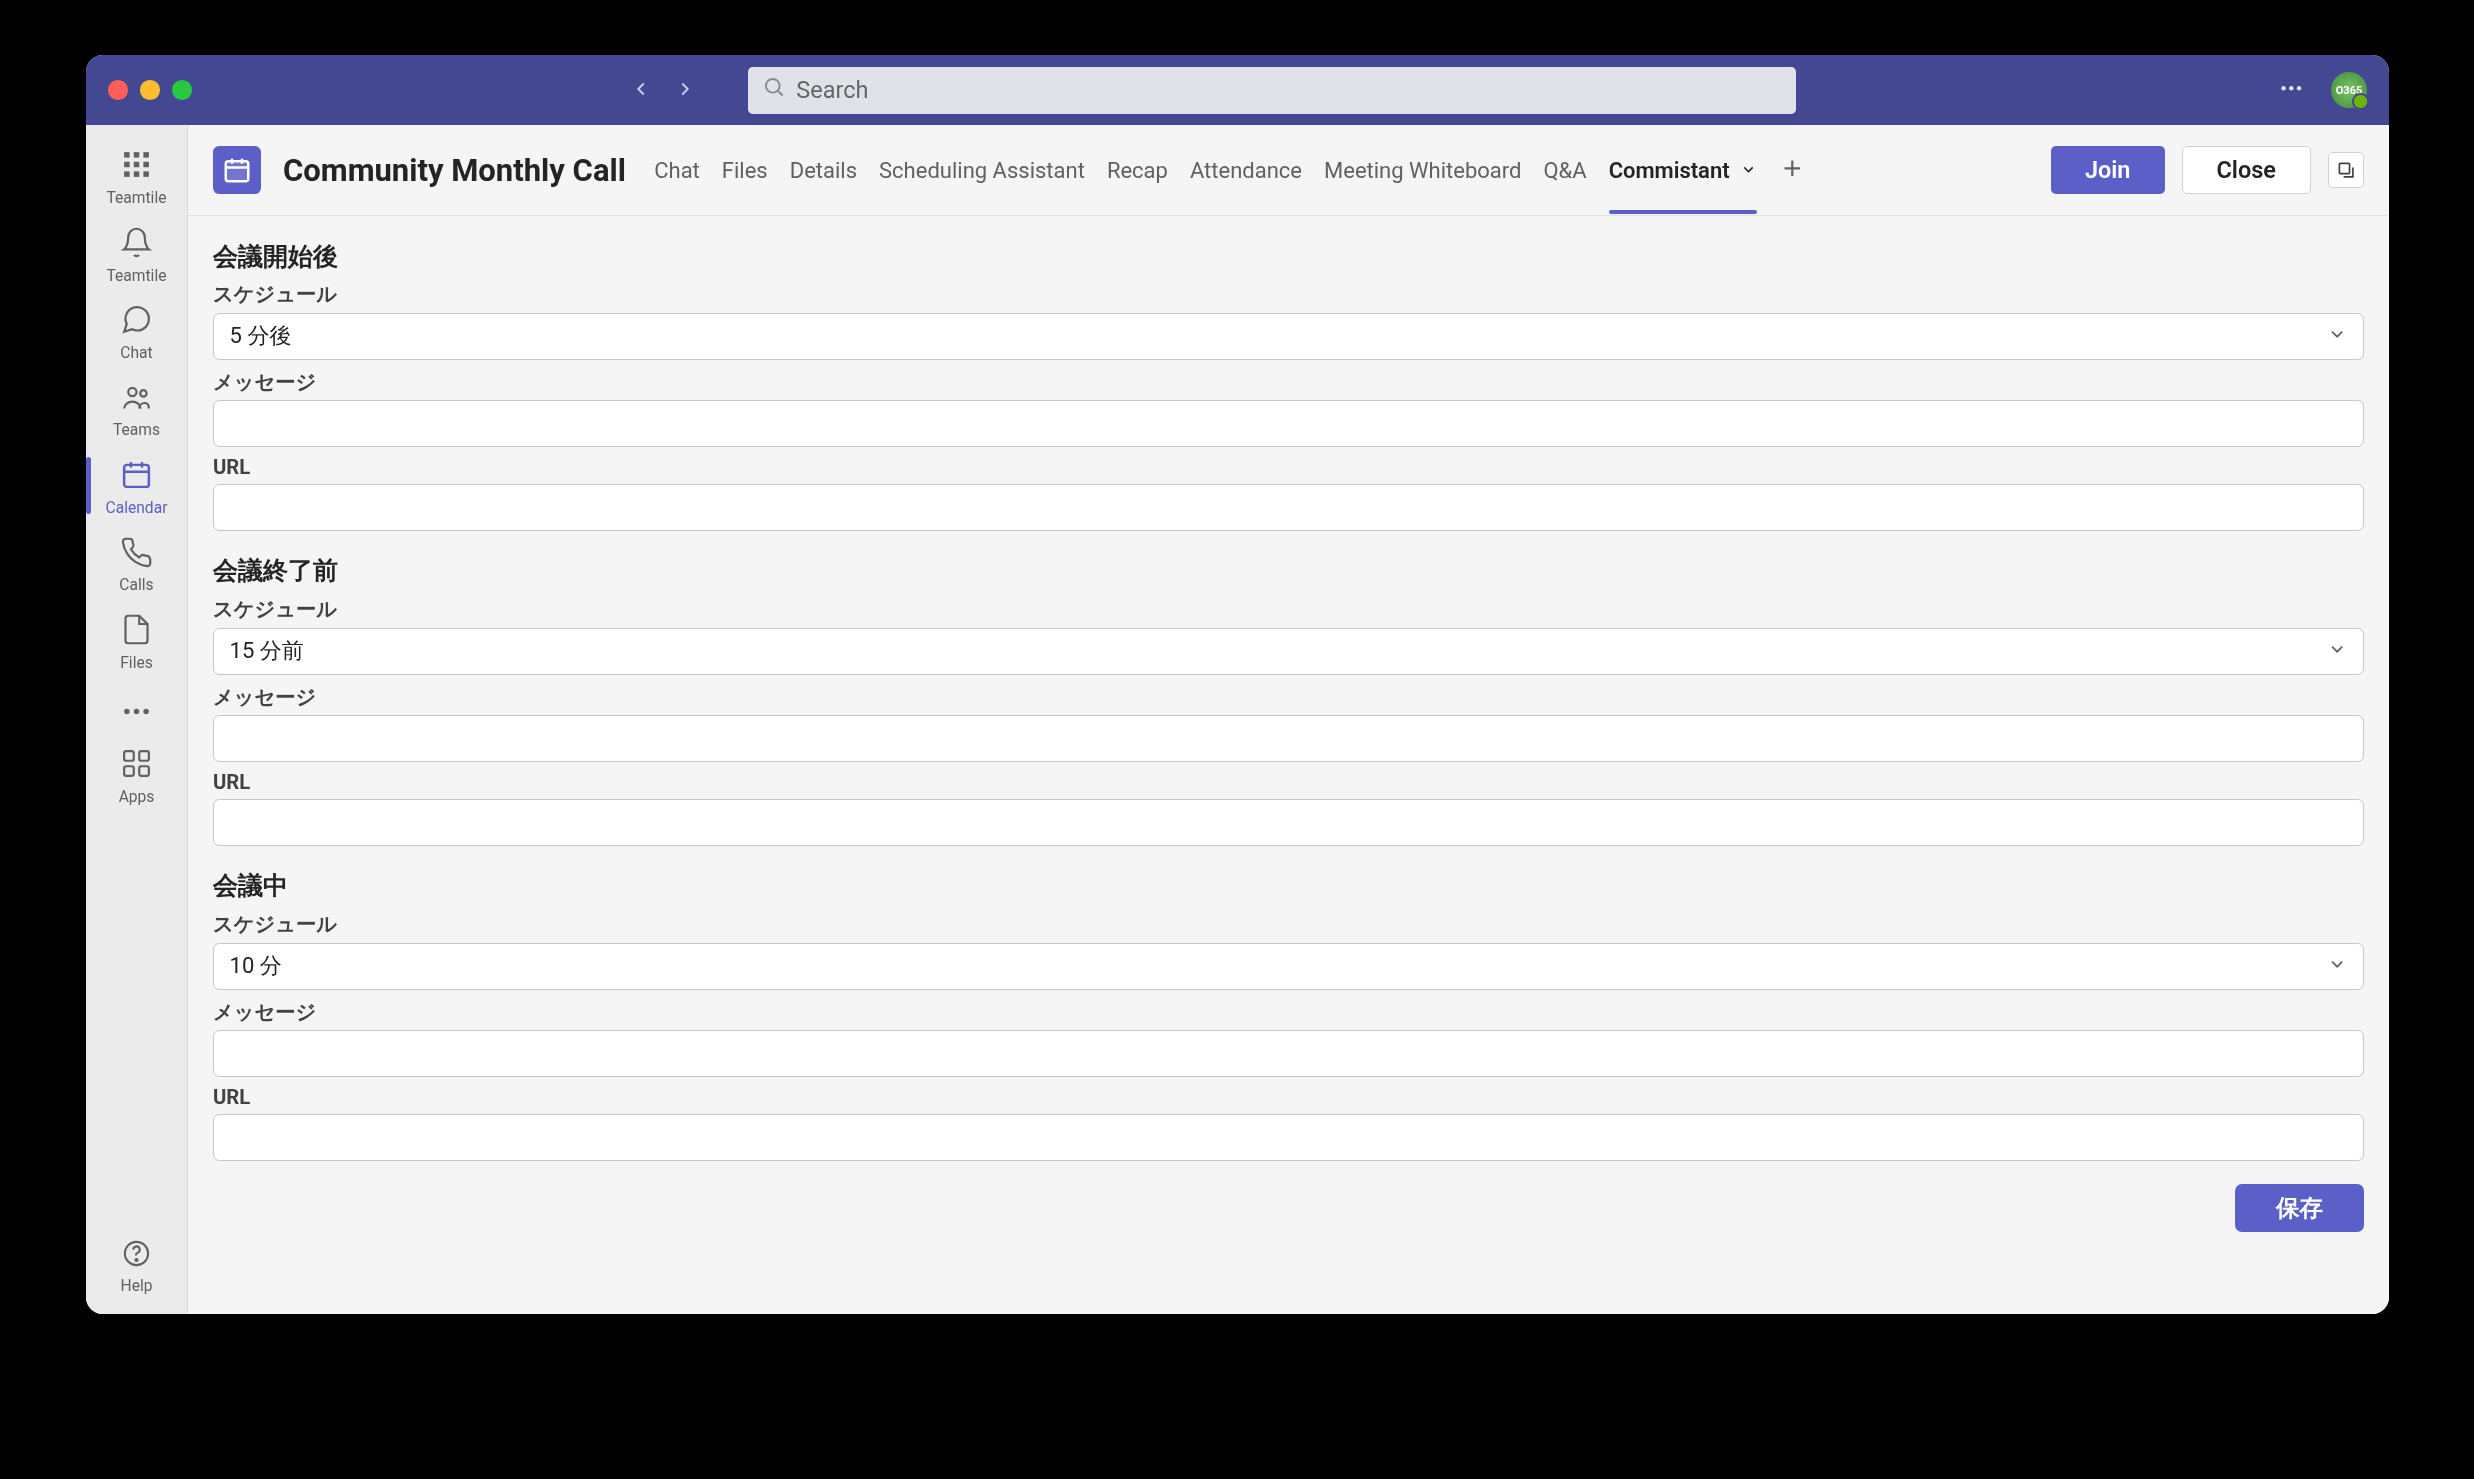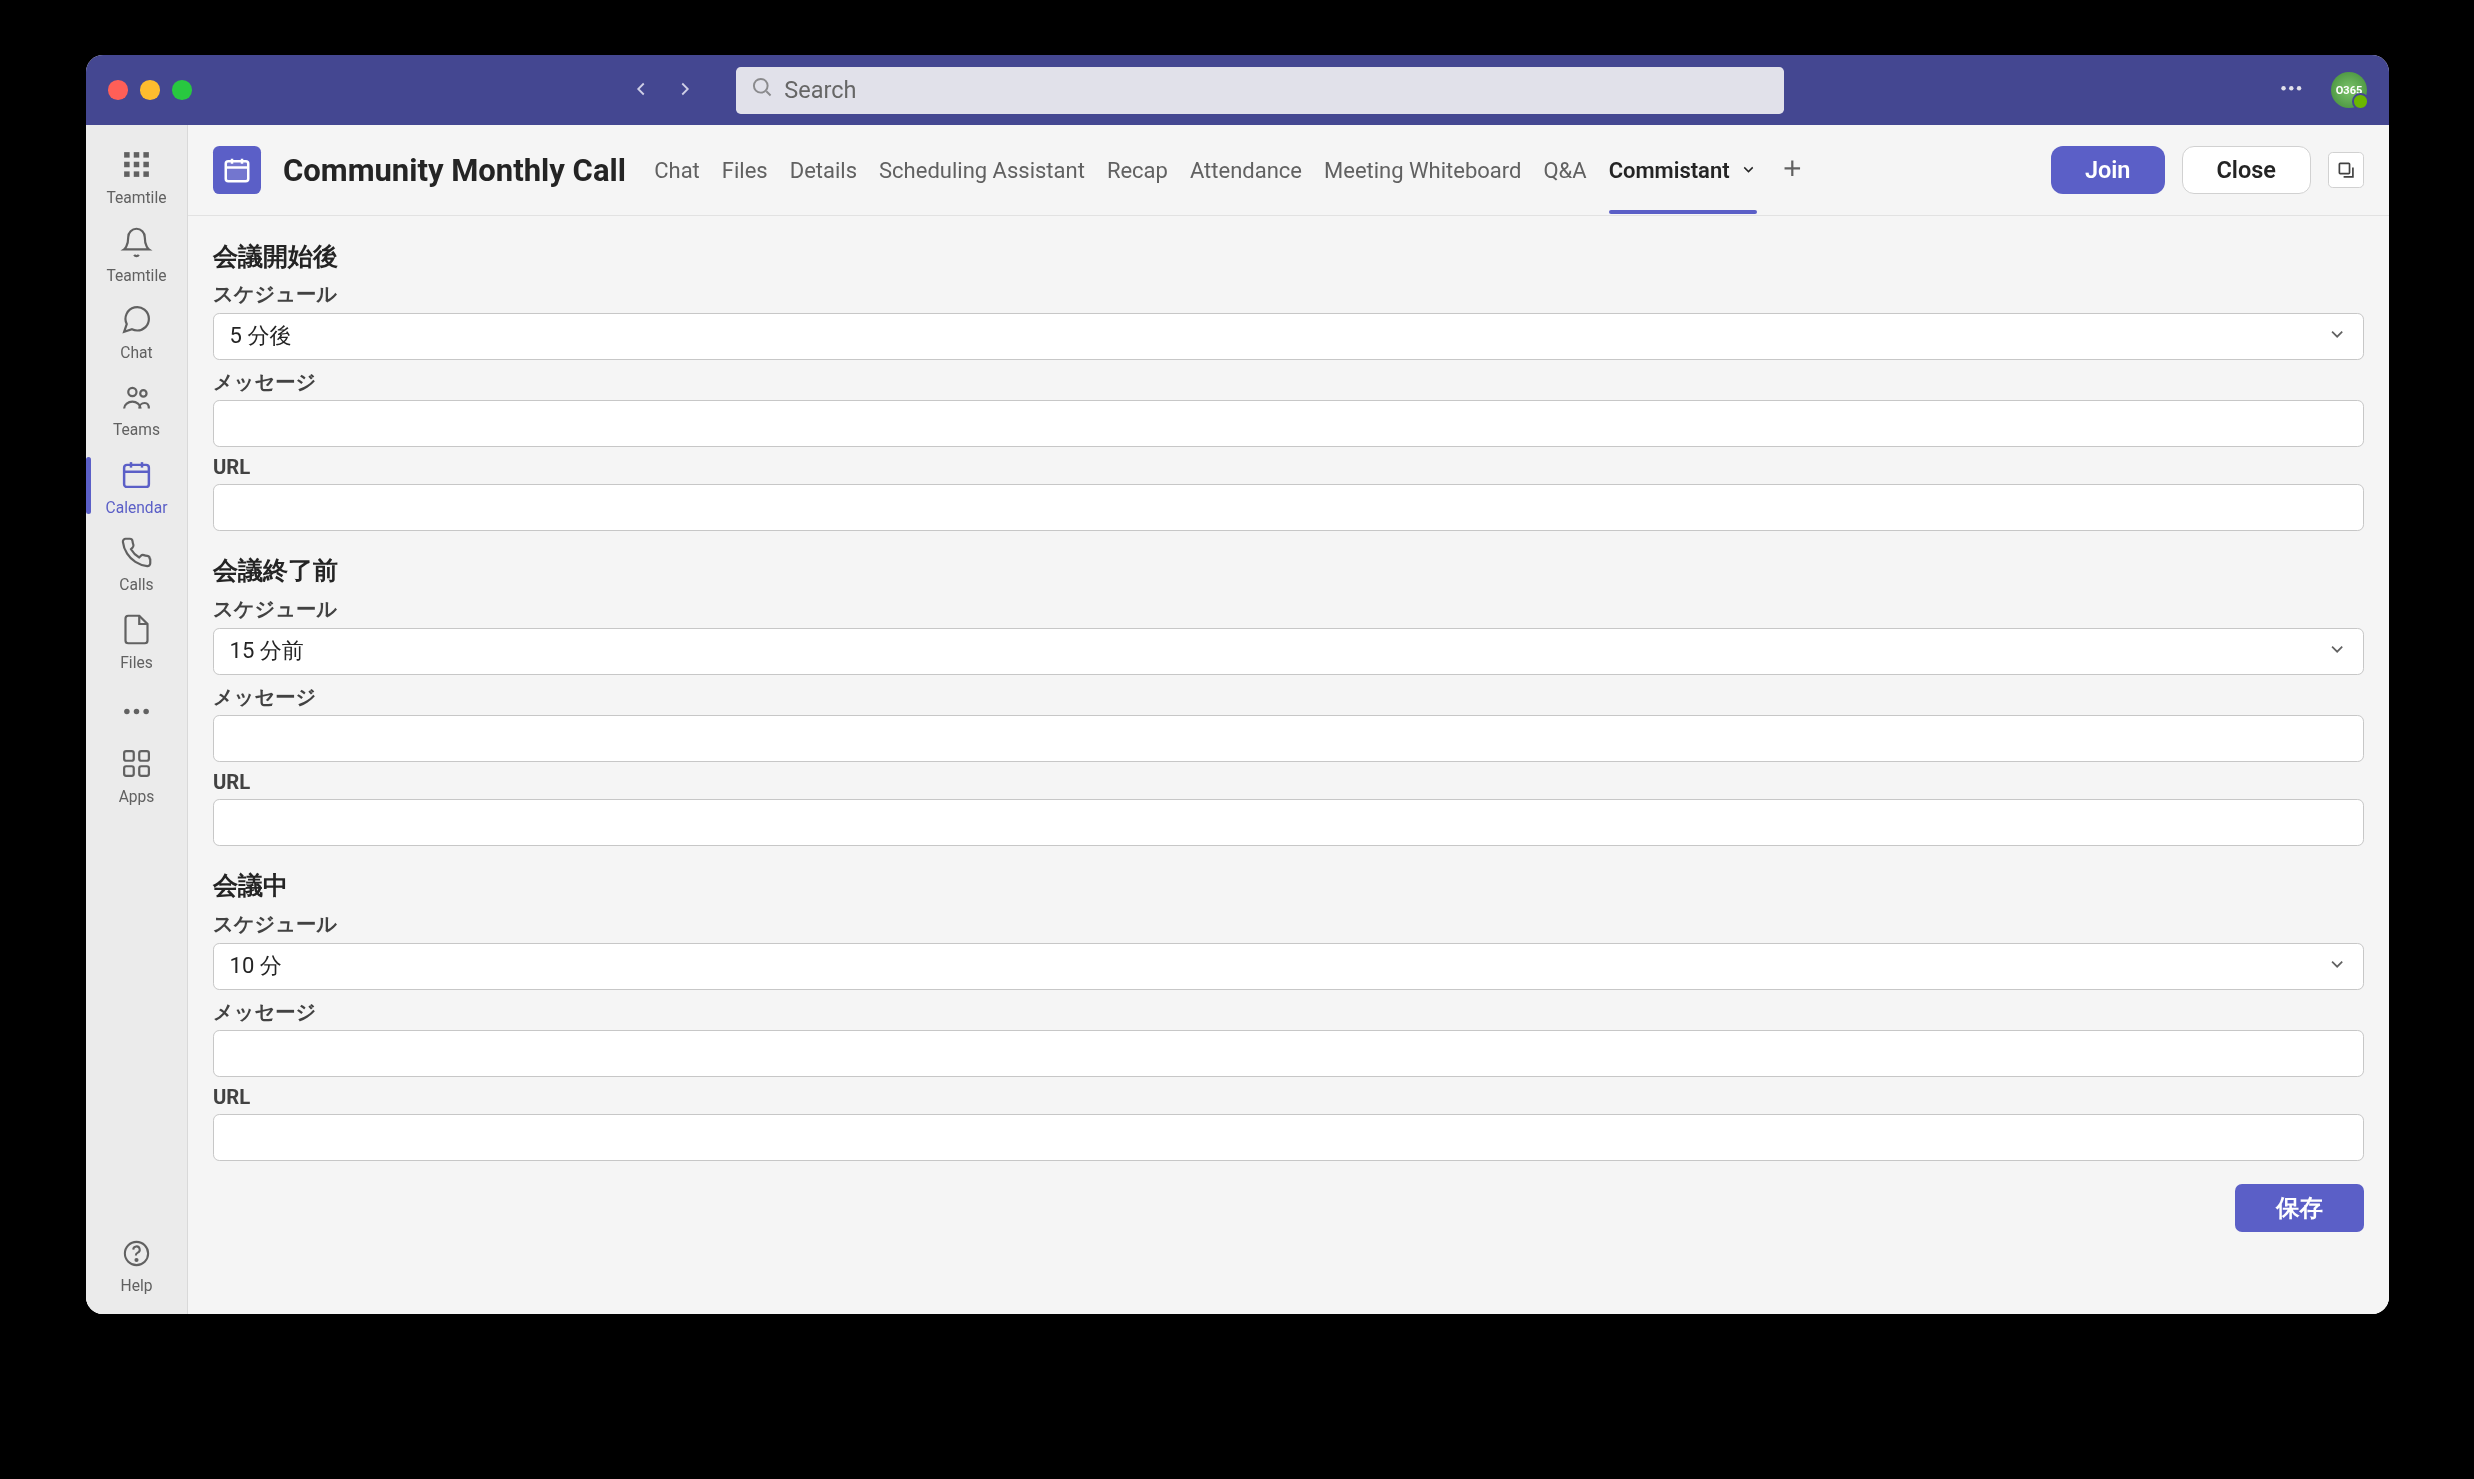--- a/index.html
+++ b/index.html
@@ -6,21 +6,21 @@
   body { background: #000; width: 2475px; height: 1480px; display:flex; align-items:flex-start; justify-content:flex-start; padding: 55px 86px; }
   .window { width:2303px; height:1259px; border-radius:17px; overflow:hidden; background:#f5f5f5; box-shadow:0 0 0 1.6px #00000040; display:flex; flex-direction:column; }
 
   
   .titlebar { height:70px; background:#444791; display:flex; align-items:center; position:relative; }
   .traffic { display:flex; gap:12.5px; margin-left:22px; }
   .dot { width:19.6px; height:19.6px; border-radius:50%; }
   .dot.red{background:#ff5f57;} .dot.yellow{background:#febc2e;} .dot.green{background:#28c840;}
   .nav-arrows { margin-left:438px; display:flex; gap:22px; color:#cfcfe6; }
   .nav-arrow svg { width:22px; height:22px; }
-  .searchbar { margin-left:40px; width:1048px; height:47px; background:#e1e1ea; border-radius:4.7px;
+  .searchbar { margin-left:52px; width:1048px; height:47px; background:#e1e1ea; border-radius:4.7px;
     display:flex; align-items:center; padding:0 14px; gap:11px; color:#666; font-size:23.5px; }
   .searchbar svg { width:23.5px; height:23.5px; opacity:.7; }
   .titlebar-right { position:absolute; right:22px; display:flex; align-items:center; gap:26.6px; }
   .titlebar-right .more svg{width:26.6px;height:26.6px;color:#e1e1ea;}
   .avatar { width:36px; height:36px; border-radius:50%; background:radial-gradient(circle,#7cc36a,#3f8b37); position:relative; display:flex; align-items:center; justify-content:center; color:#fff; font-size:11px; font-weight:bold; }
   .avatar::after{content:"";position:absolute;right:-1.6px;bottom:-1.6px;width:12.5px;height:12.5px;background:#6bb700;border:2.3px solid #444791;border-radius:50%;}
 
   
   .body { flex:1; display:flex; background:#ebebeb; min-height:0; }
 
@@ -43,21 +43,21 @@
   .cal-icon svg{width:30px;height:30px;color:#fff;}
   .mtg-title { font-size:31px; font-weight:700; color:#242424; margin-right:6.3px;}
   .tabs { display:flex; align-items:center; gap:22px; }
   .tab { font-size:22px; color:#616161; padding:31px 0; position:relative; cursor:pointer;}
   .tab.active { color:#242424; font-weight:600; }
   .tab.active::after { content:""; position:absolute; left:0; right:0; bottom:-0.8px; height:3.9px; background:#5b5fc7; border-radius:2.3px;}
   .tab .chev{margin-left:4.7px;}
   .plus { color:#616161; }
   .plus svg{width:26.6px;height:26.6px;}
   .tabbar-right { position:absolute; right:25px; display:flex; align-items:center; gap:17px;}
-  .btn { height:48px; padding:0 34px; border-radius:12px; font-size:23.5px; font-weight:600; display:flex; align-items:center; justify-content:center; cursor:pointer;}
+  .btn { height:48px; padding:0 34px; border-radius:5px; font-size:23.5px; font-weight:600; display:flex; align-items:center; justify-content:center; cursor:pointer;}
   .btn-primary { background:#5b5fc7; color:#fff; border:none;}
   .btn-secondary { background:#fff; color:#242424; border:0.8px solid #d1d1d1;}
   .popout { width:36px; height:36px; border-radius:4.7px; border:0.8px solid #d1d1d1; background:#fff; display:flex; align-items:center; justify-content:center;}
   .popout svg{width:20.3px;height:20.3px;color:#424242;}
 
   
   .content { flex:1; overflow:auto; background:#f5f5f5; padding:23.5px 25px 19px;}
   .section { margin-bottom:23.5px;}
   .section h2 { font-size:25px; font-weight:700; color:#242424; margin-bottom:4.7px;}
   .field-label { font-size:20.3px; color:#424242; margin-top:7.8px; margin-bottom:4.7px;font-weight:bold;}

